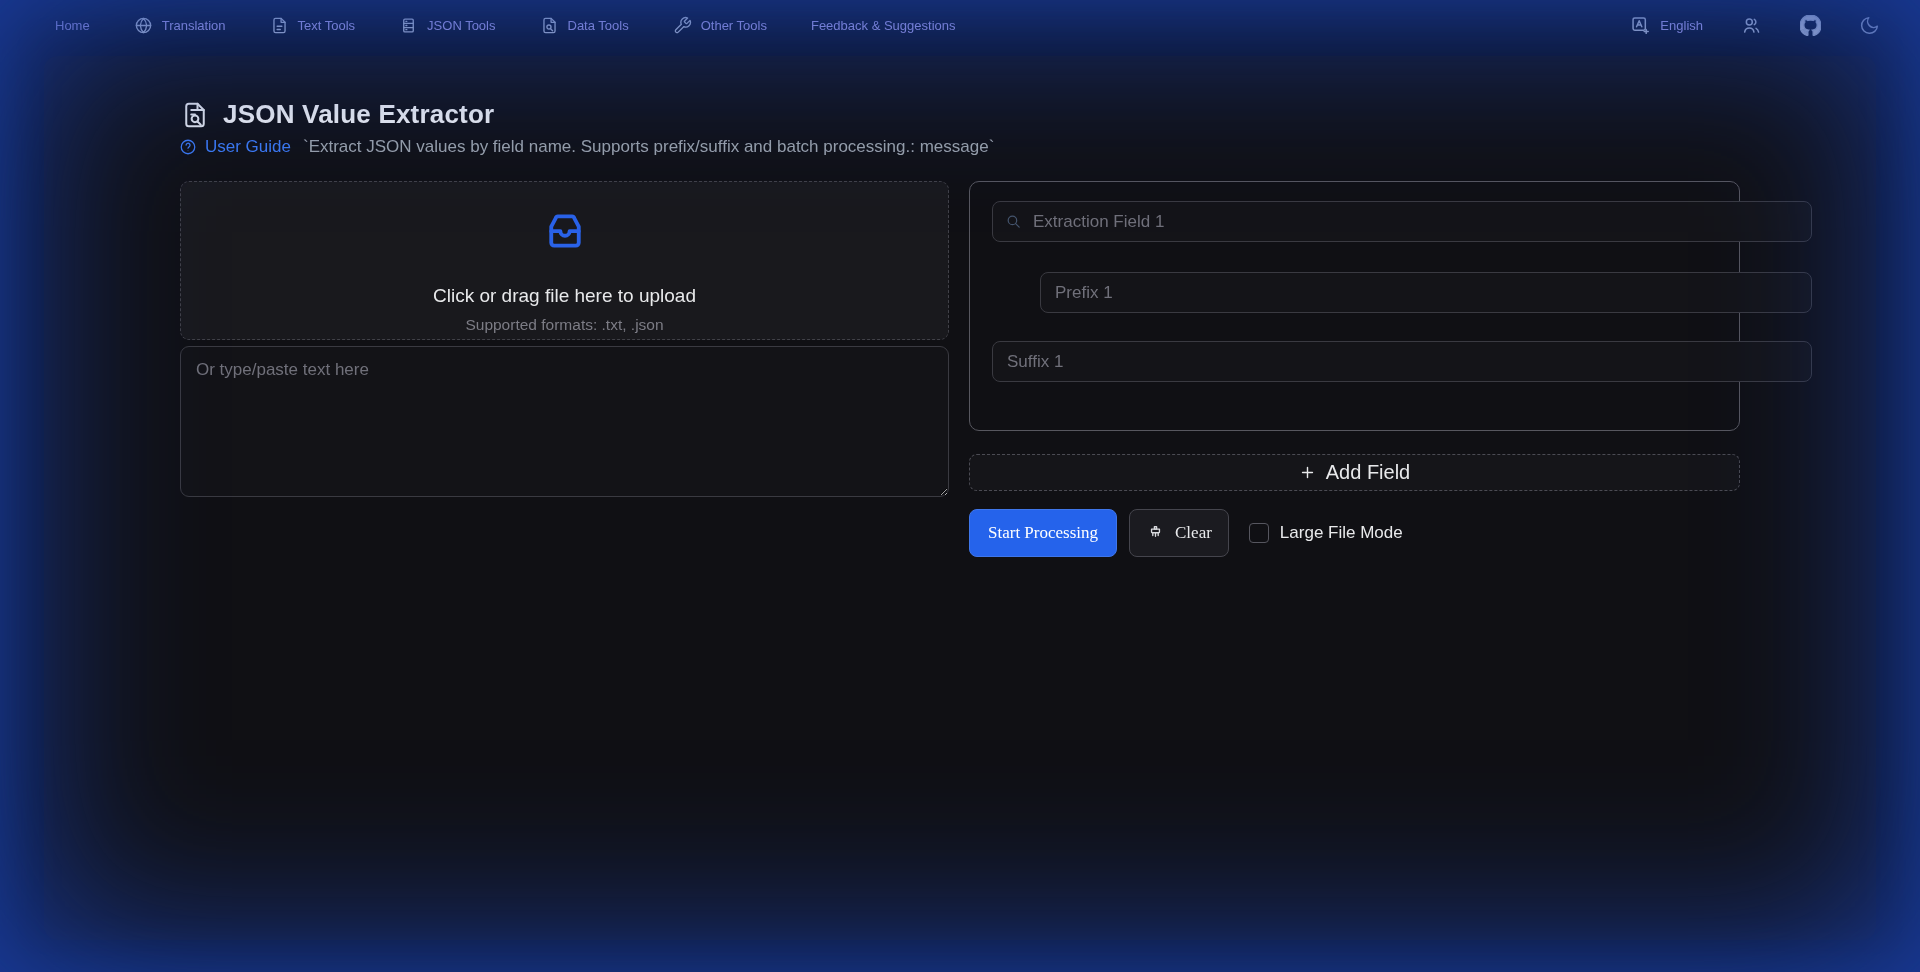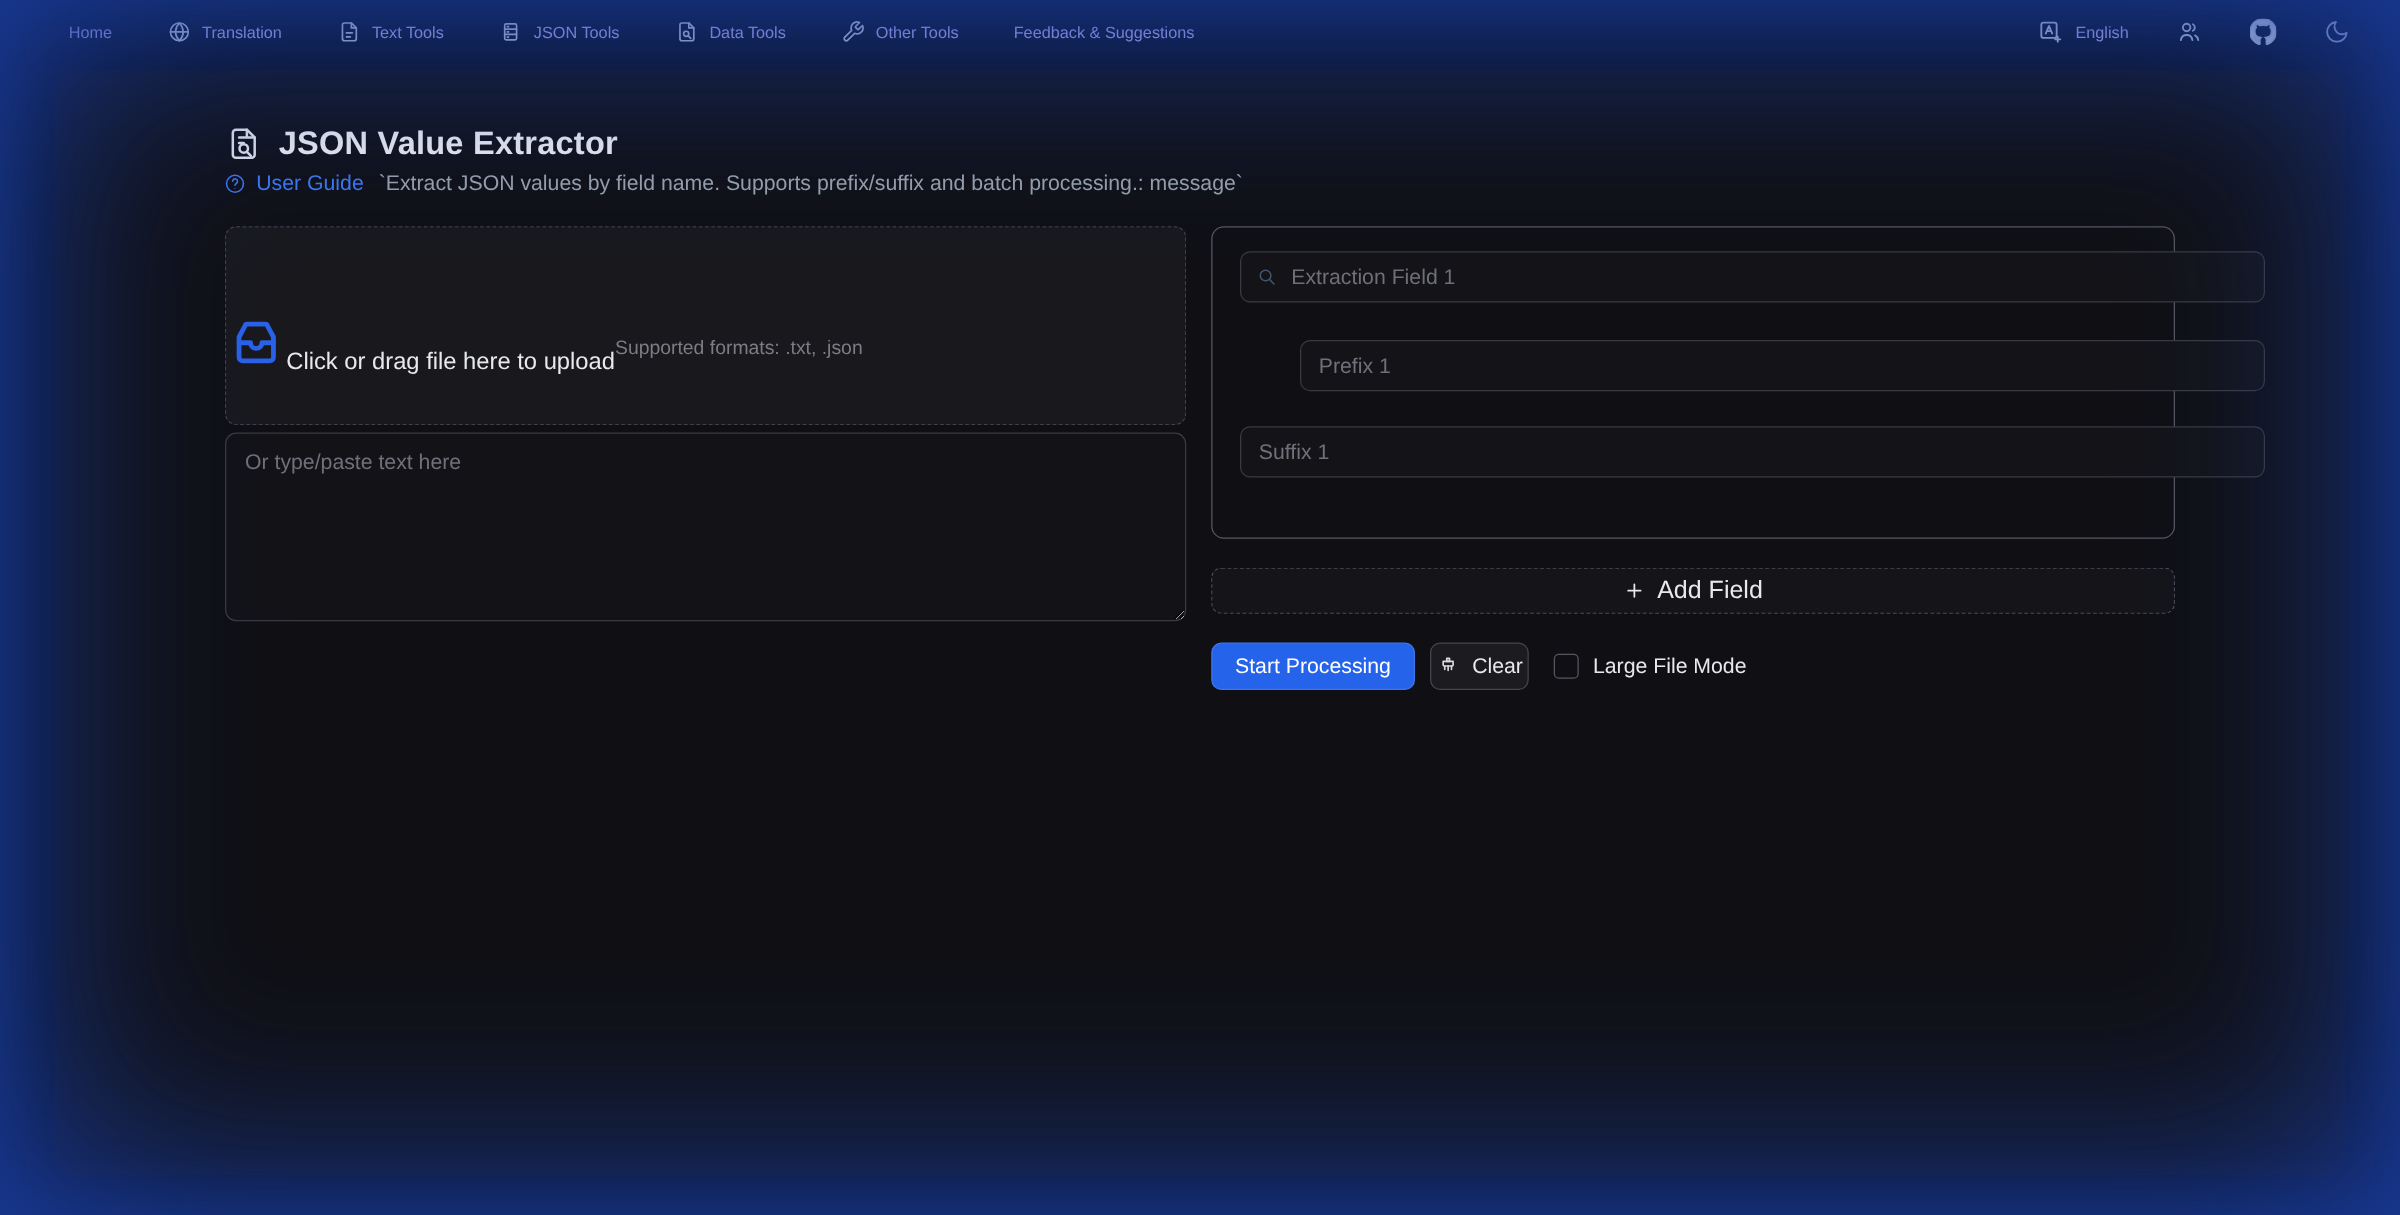--- a/index.html
+++ b/index.html
@@ -44,21 +44,21 @@
     position:absolute; left:135px; top:81px; display:flex; align-items:center; gap:8px;
     font-size:17px;
   }
   .guide-row svg { width:18px; height:18px; stroke:#3d7bf5; }
   .guide-link { color:#3d7bf5; cursor:pointer; }
   .guide-desc { color:#9ca3ab; margin-left:4px; }
   
   .upload {
     position:absolute; left:136px; top:125px; width:769px; height:159px;
     background:#19191d; border:1px dashed #414148; border-radius:9px;
-    display:flex; align-items:center; padding-top:27px;
+    display:flex; flex-direction:column; align-items:center; padding-top:27px;
     cursor:pointer;
   }
   .upload svg { width:48px; height:44px; stroke:#2a62e8; stroke-width:2.1; }
   .upload-main { margin-top:32px; font-size:19px; color:#e8e9eb; }
   .upload-sub  { margin-top:9px;  font-size:15.5px; color:#7c7c85; }
   
   .paste {
     position:absolute; left:136px; top:290px; width:769px; height:151px;
     background:#131317; border:1px solid #3a3a41; border-radius:9px;
     color:#d7d7da; font-size:17px; padding:13px 15px;
@@ -90,28 +90,28 @@
     color:#e8e9eb; font-size:20px; display:flex; align-items:center;
     justify-content:center; gap:10px; cursor:pointer;
   }
   .add-field svg { width:17px; height:17px; stroke:#e8e9eb; stroke-width:2; }
   
   .actions {
     position:absolute; left:925px; top:458px; height:38px;
     display:flex; align-items:center; gap:12px;
   }
   .btn {
-    height:38px; border-radius:8px; font-size:17px; cursor:pointer;
-    display:flex; align-items:center; font-family:Liberation Sans, sans-serif;
+    height:48px; border-radius:8px; font-size:17px; cursor:pointer;
+    display:flex; align-items:center; font-family:Liberation Serif, serif;
   }
   .btn-primary {
     padding:0 18px; background:#2563eb; border:1px solid #3f76ea; color:#ffffff;
   }
   .btn-secondary {
-    padding:0 4px; background:#1b1b20; border:1px solid #45454d; color:#e8e9eb; gap:10px;
+    padding:0 16px; background:#1b1b20; border:1px solid #45454d; color:#e8e9eb; gap:10px;
   }
   .btn-secondary svg { width:19px; height:19px; stroke:#d9dadd; stroke-width:1.7; }
   .chk-wrap { display:flex; align-items:center; gap:11px; margin-left:8px; cursor:pointer; }
   .chk {
     width:20px; height:20px; border:1.5px solid #56565f; border-radius:4px;
     background:transparent;
   }
   .chk-label { color:#e8e9eb; font-size:17px; }
 </style>
 </head>

